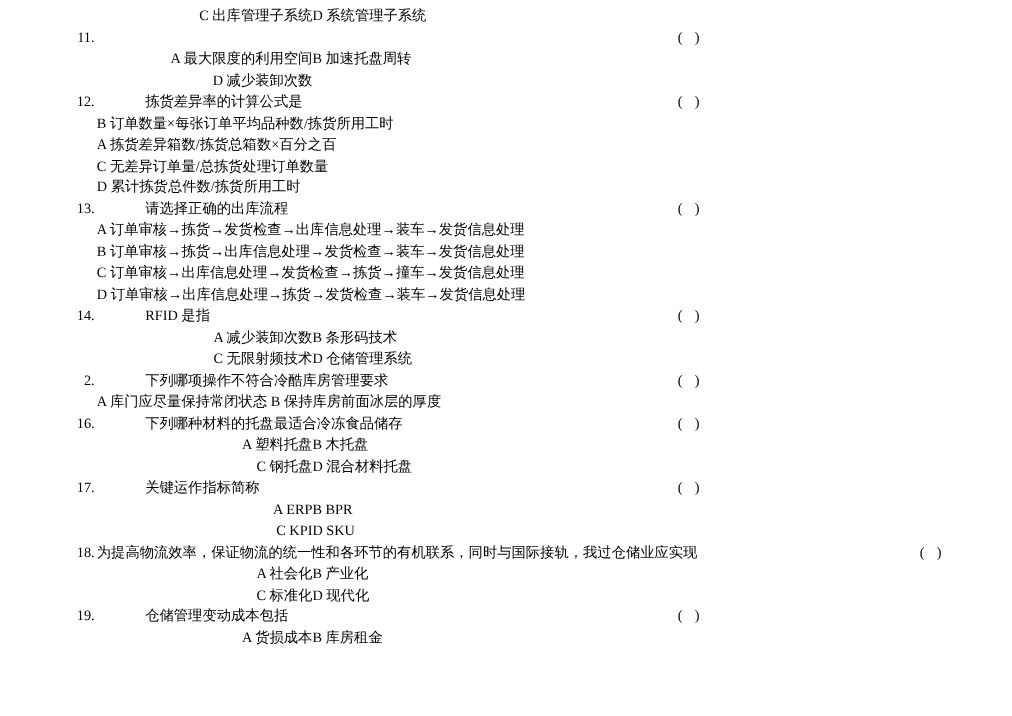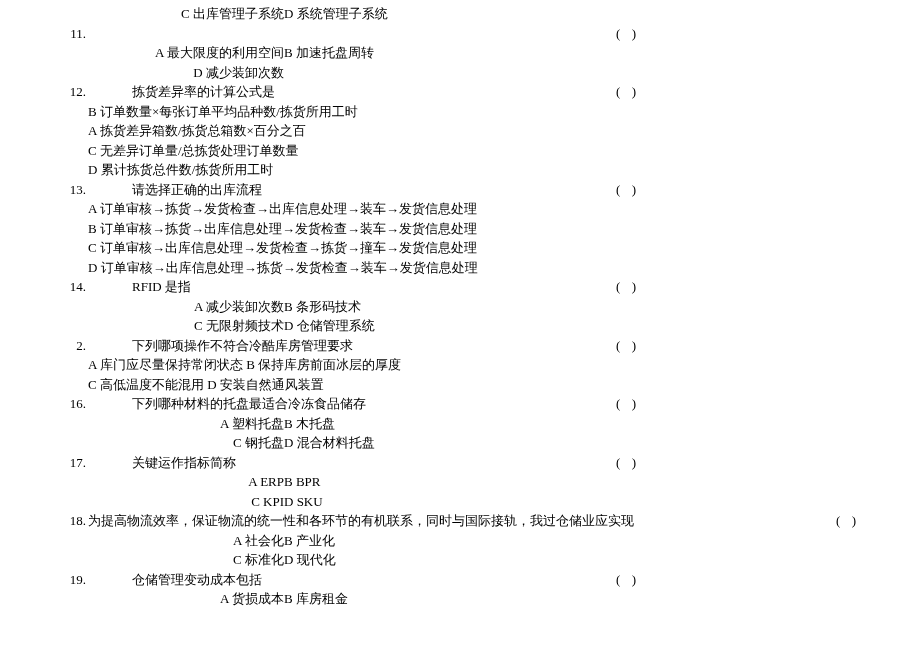--- a/index.html
+++ b/index.html
@@ -109,21 +109,20 @@
     <span class="opt">C 无限射频技术</span>
     <span class="opt">D 仓储管理系统</span>
   </div>
 
   <div class="question-row">
     <span class="qnum">2.</span>
     <span class="qtext">下列哪项操作不符合冷酷库房管理要求</span>
     <span class="paren">(   )</span>
   </div>
   <div class="option-full">A 库门应尽量保持常闭状态 B 保持库房前面冰层的厚度</div>
-  <div class="option-full">C 高低温度不能混用 D 安装自然通风装置</div>
 
   <div class="question-row">
     <span class="qnum">16.</span>
     <span class="qtext">下列哪种材料的托盘最适合冷冻食品储存</span>
     <span class="paren">(   )</span>
   </div>
   <div class="option-row">
     <span class="opt">A 塑料托盘</span>
     <span class="opt">B 木托盘</span>
   </div>

